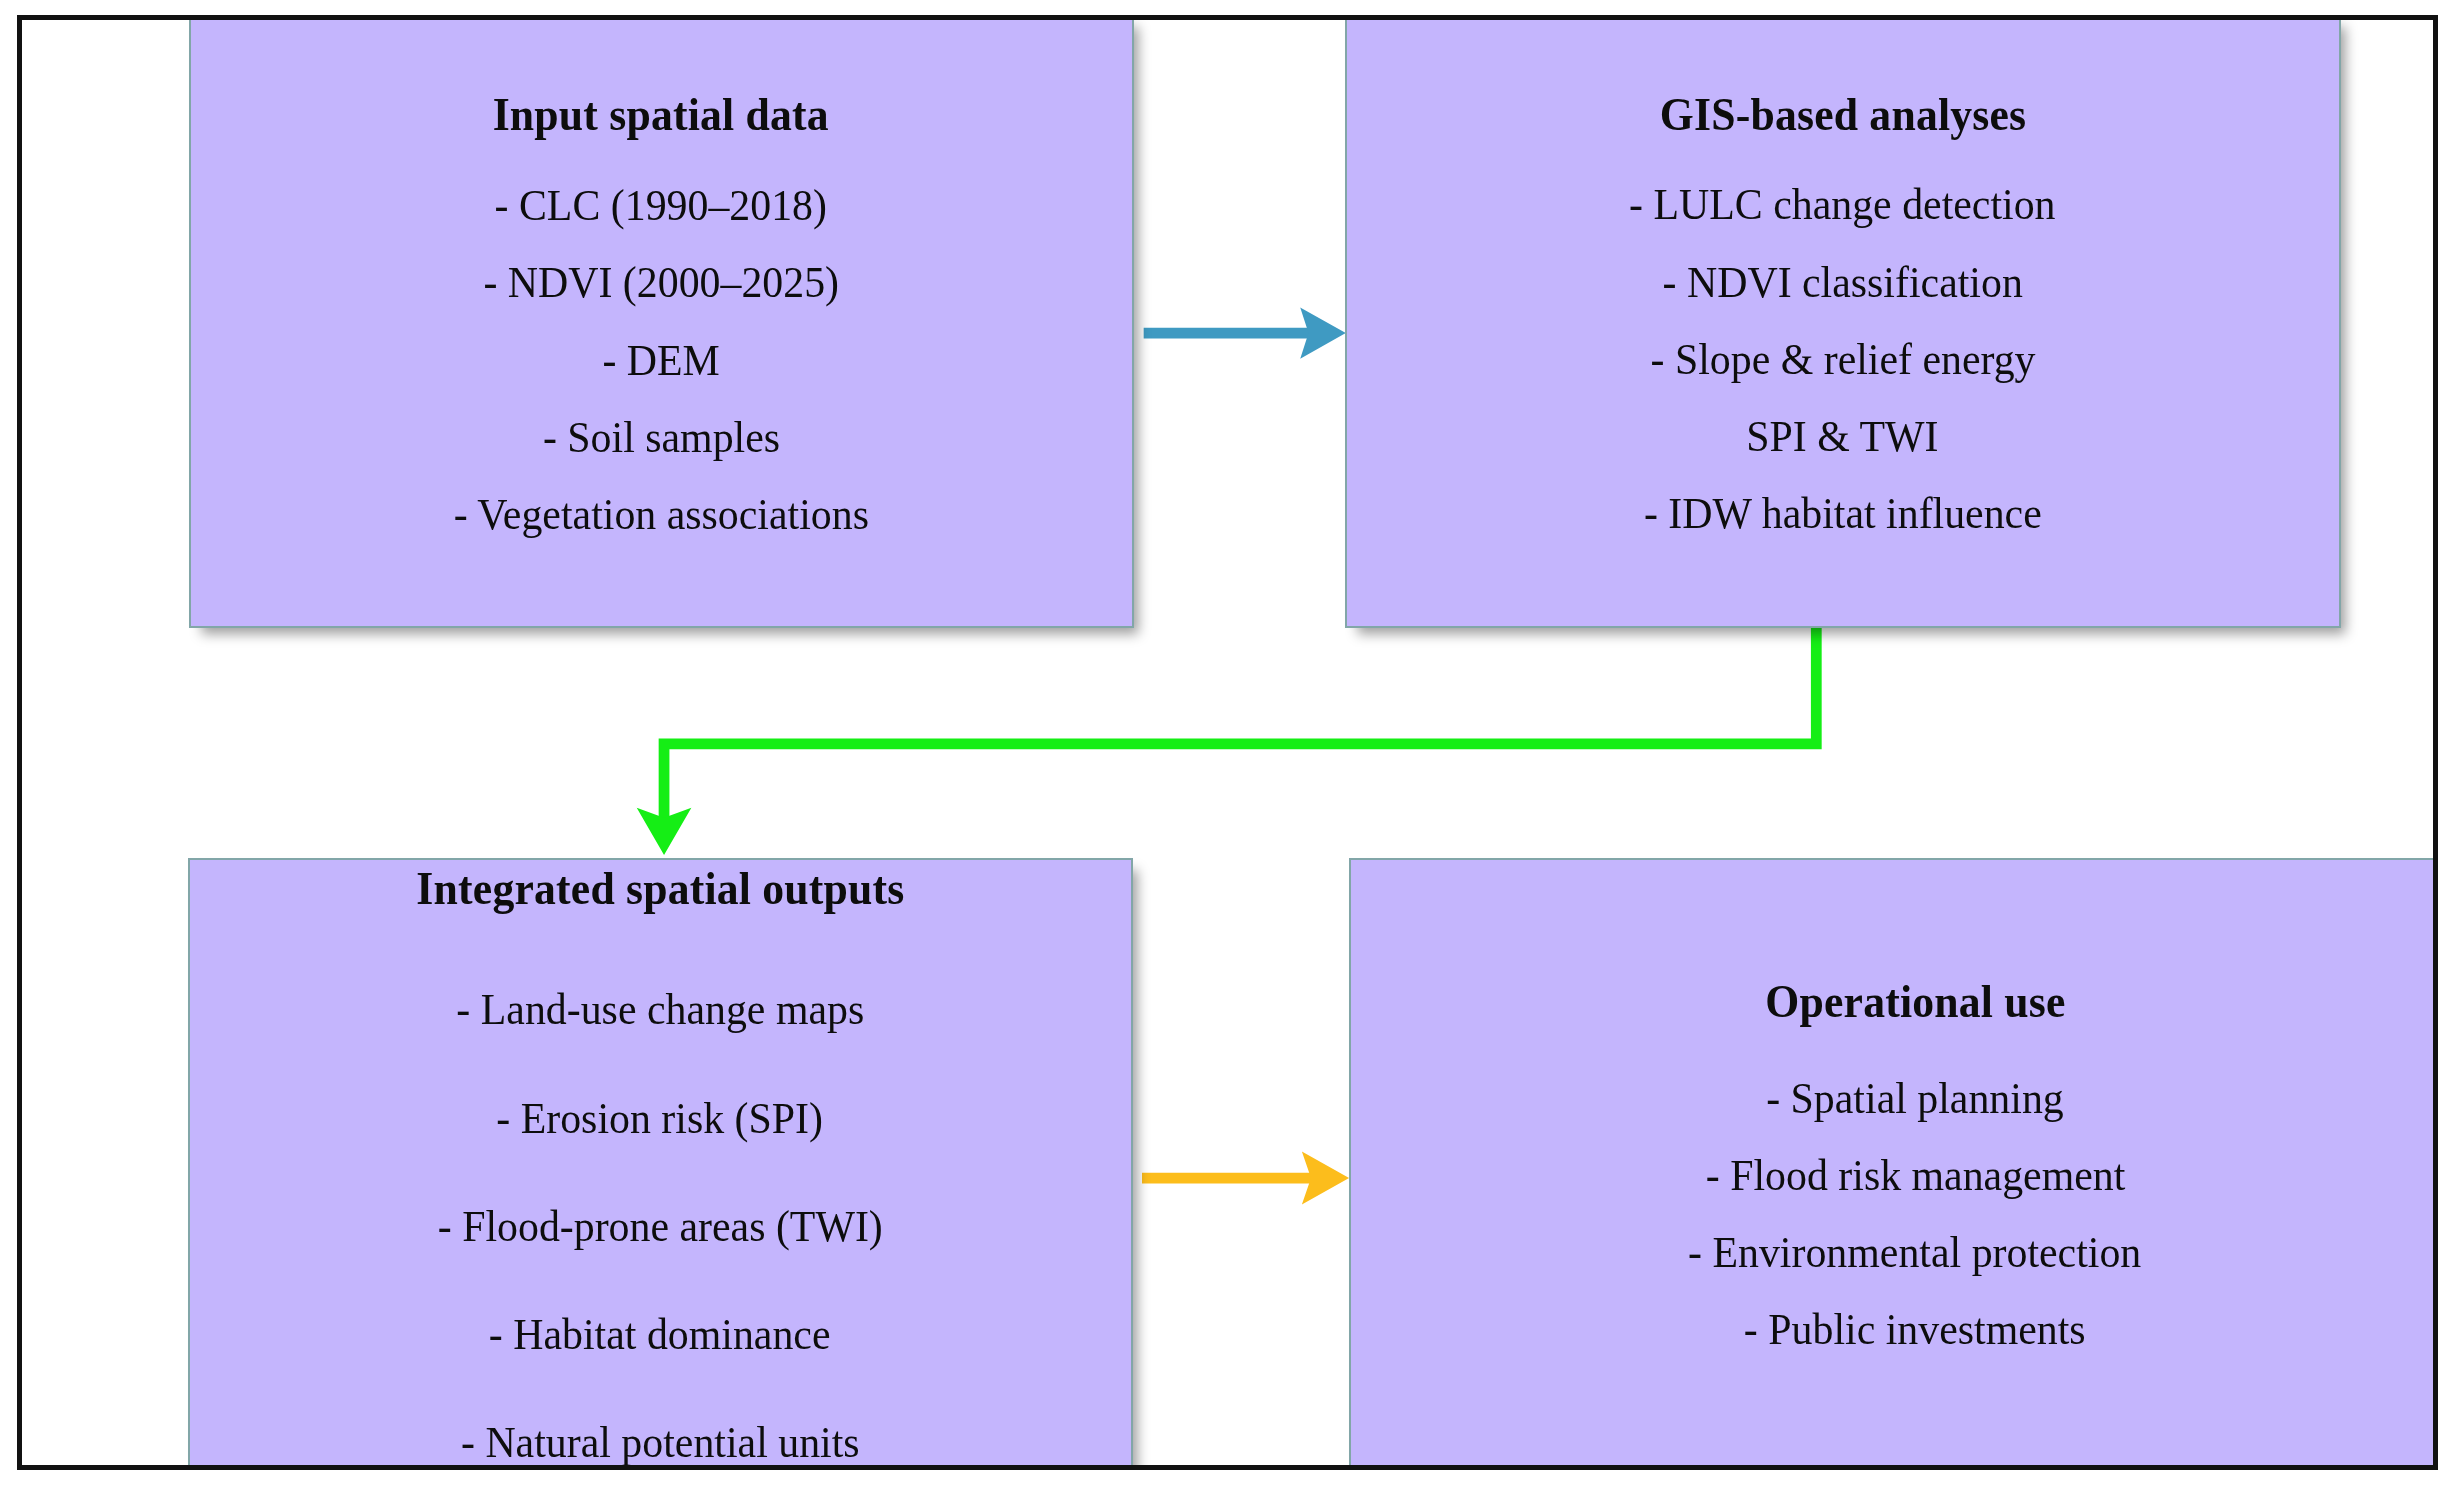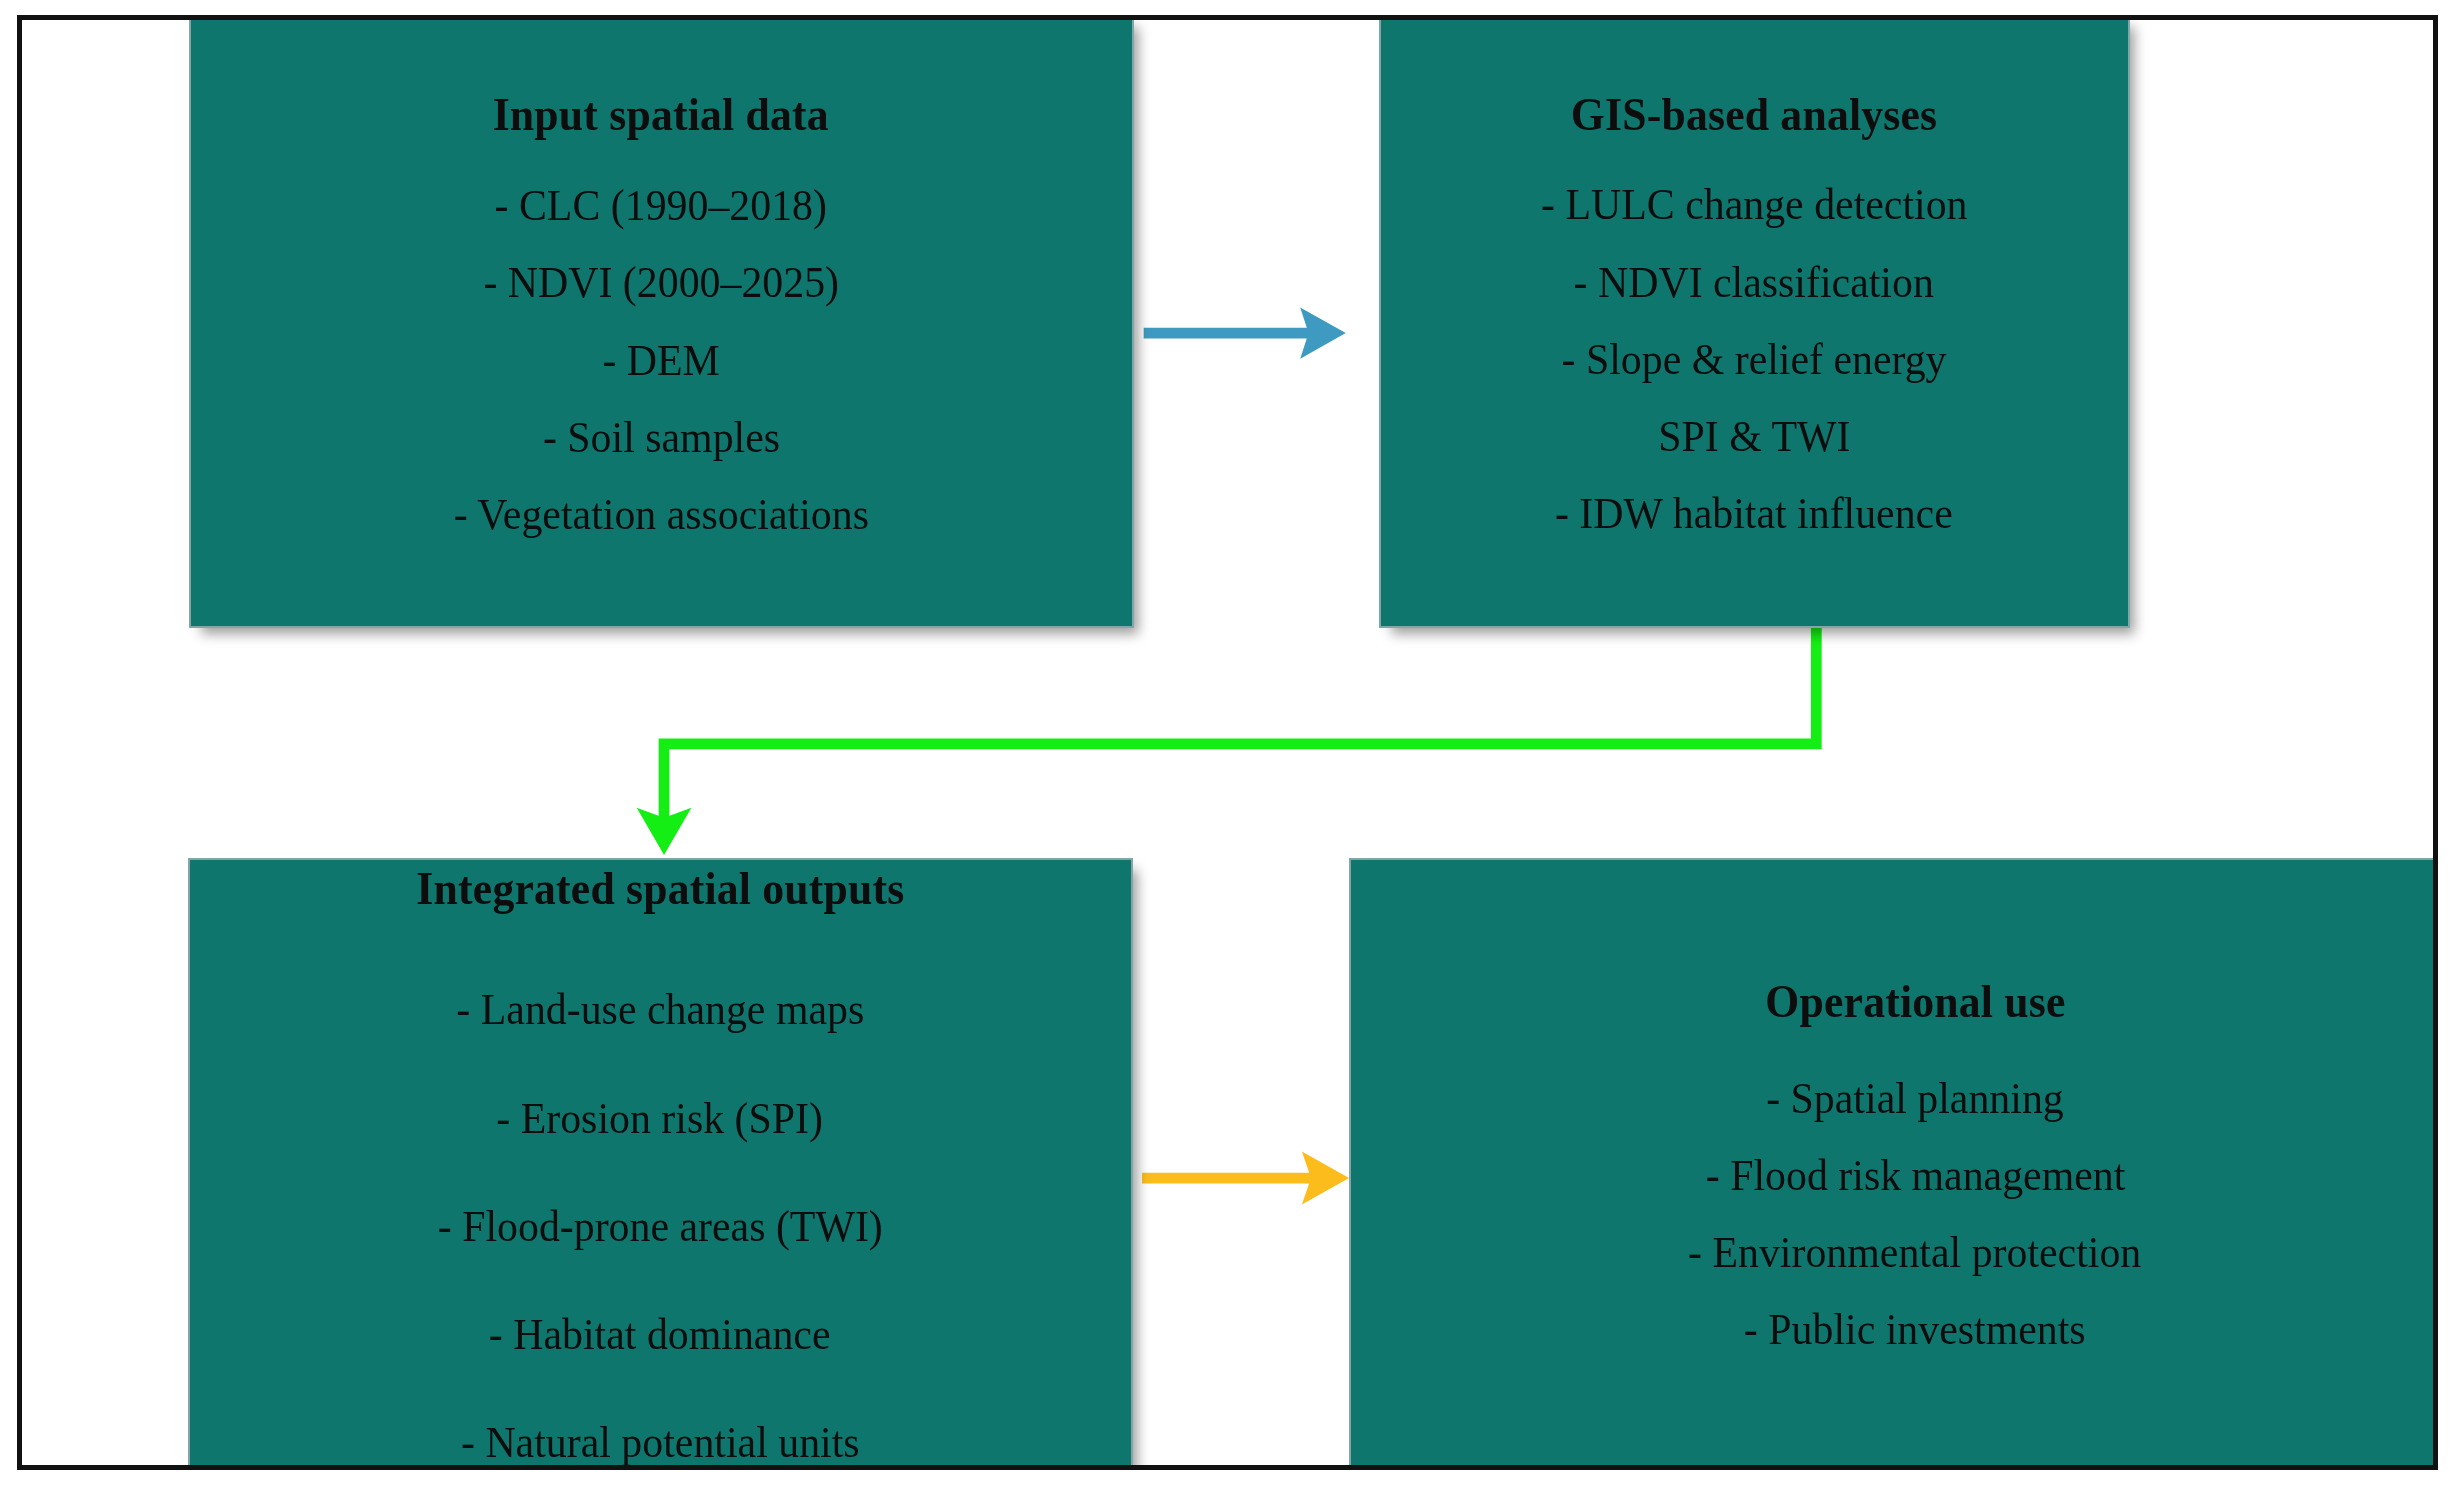--- a/index.html
+++ b/index.html
@@ -31,21 +31,21 @@
     height: 1455px;
     border: 5.8px solid #111111;
     box-sizing: border-box;
     background: #ffffff;
     overflow: hidden;
   }
 
   
   .node {
     position: absolute;
-    background: #0f766e;
+    background: #c4b5fd;
     border: 2.5px solid #82a6a8;
     box-sizing: border-box;
     box-shadow: 8.3px 9px 11.6px -3.3px rgba(0,0,0,0.38);
     display: flex;
     flex-direction: column;
     align-items: center;
     justify-content: center;
     text-align: left;
     color: #0d0d0d;
   }
@@ -63,21 +63,21 @@
   .node-line {
     font-size: 45px;
     line-height: 1.05;
     margin: 15px 0;
     white-space: nowrap;
     transform: scaleX(0.93);
   }
 
   
   #node-input          { left: 167px;  top: -5px;   width: 945px; height: 613px; }
-  #node-gis            { left: 1323px; top: -5px;   width: 751px; height: 613px; margin-left: 34px; }
+  #node-gis            { left: 1323px; top: -5px;   width: 996px; height: 613px; }
   #node-outputs        { left: 166px;  top: 838px; width: 945px; height: 630px; gap: 31px; }
   #node-operational    { left: 1327px; top: 838px; width: 1133px; height: 630px; }
 
   #node-input .node-title       { margin-bottom: 28px; }
   #node-gis .node-title         { margin-bottom: 26.5px; }
   #node-outputs .node-title     { margin-bottom: 26.5px; }
   #node-operational .node-title { margin-bottom: 33px; }
 
   
   #connectors {

